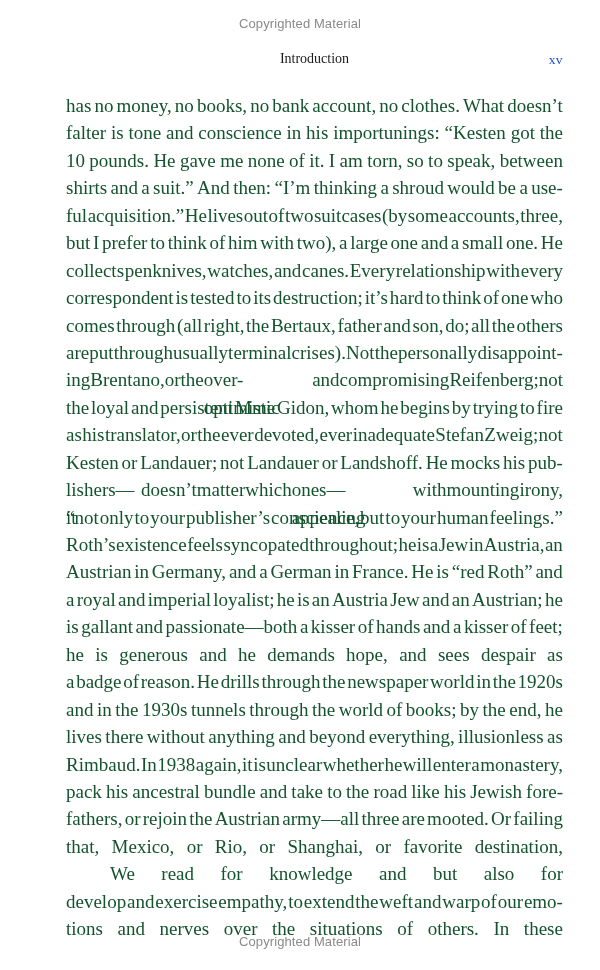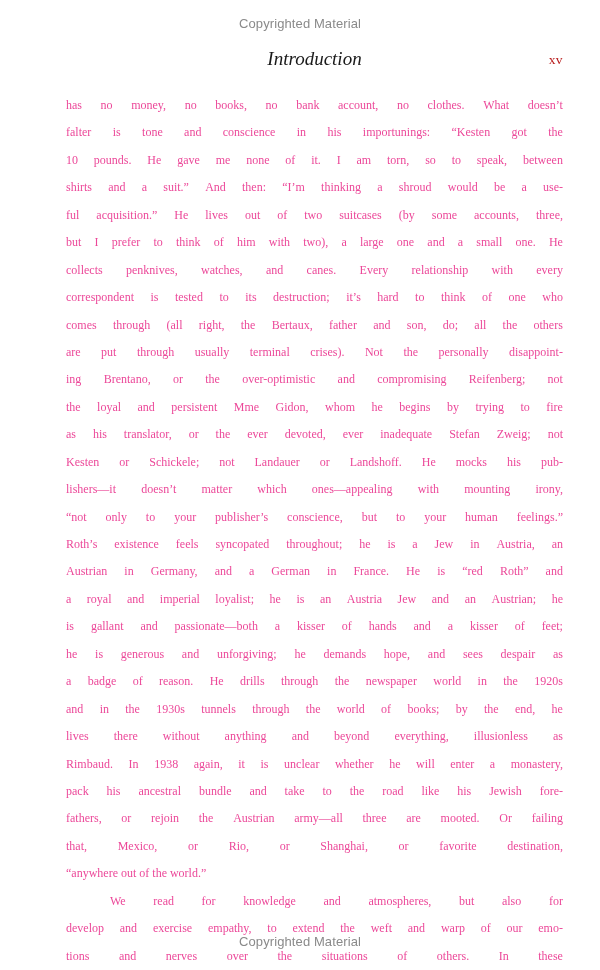--- a/index.html
+++ b/index.html
@@ -44,52 +44,51 @@
     top: 48px;
     left: 66px;
     width: 497px;
     height: 22px;
   }
   .running-head-title {
     position: absolute;
     left: 0;
     width: 497px;
     text-align: center;
-    font-style: italic;
-    font-size: 19px;
+    font-size: 14px;
     line-height: 22px;
     color: #1a1a1a;
   }
   .running-head-folio {
     position: absolute;
     right: 0;
     top: 2px;
     font-size: 13.5px;
     line-height: 20px;
     letter-spacing: 0.4px;
-    color: #b91c1c;
+    color: #1d4ed8;
   }
 
   
   .textblock {
     position: absolute;
     top: 92px;
     left: 66px;
     width: 497px;
   }
 
   
   .line {
     display: block;
     width: 497px;
     height: 27.45px;
-    font-size: 12px;
+    font-size: 19px;
     line-height: 27.45px;
     white-space: nowrap;
-    color: #ec4899;
+    color: #14532d;
     text-align: justify;
     text-align-last: justify;
   }
   
   .line.just {
     display: flex;
     justify-content: space-between;
     white-space: normal;
   }
   .line.just > span { display: inline-block; }
@@ -298,21 +297,21 @@
         <span>devoted,</span>
         <span>ever</span>
         <span>inadequate</span>
         <span>Stefan</span>
         <span>Zweig;</span>
         <span>not</span>
       </div>
       <div class="line just">
         <span>Kesten</span>
         <span>or</span>
-        <span>Schickele;</span>
+        <span>Landauer;</span>
         <span>not</span>
         <span>Landauer</span>
         <span>or</span>
         <span>Landshoff.</span>
         <span>He</span>
         <span>mocks</span>
         <span>his</span>
         <span>pub-</span>
       </div>
       <div class="line just">
@@ -396,21 +395,20 @@
         <span>a</span>
         <span>kisser</span>
         <span>of</span>
         <span>feet;</span>
       </div>
       <div class="line just">
         <span>he</span>
         <span>is</span>
         <span>generous</span>
         <span>and</span>
-        <span>unforgiving;</span>
         <span>he</span>
         <span>demands</span>
         <span>hope,</span>
         <span>and</span>
         <span>sees</span>
         <span>despair</span>
         <span>as</span>
       </div>
       <div class="line just">
         <span>a</span>
@@ -501,28 +499,26 @@
         <span>that,</span>
         <span>Mexico,</span>
         <span>or</span>
         <span>Rio,</span>
         <span>or</span>
         <span>Shanghai,</span>
         <span>or</span>
         <span>favorite</span>
         <span>destination,</span>
       </div>
-      <div class="line flush">“anywhere out of the world.”</div>
       <div class="line just indent">
         <span>We</span>
         <span>read</span>
         <span>for</span>
         <span>knowledge</span>
         <span>and</span>
-        <span>atmospheres,</span>
         <span>but</span>
         <span>also</span>
         <span>for</span>
       </div>
       <div class="line just">
         <span>develop</span>
         <span>and</span>
         <span>exercise</span>
         <span>empathy,</span>
         <span>to</span>

